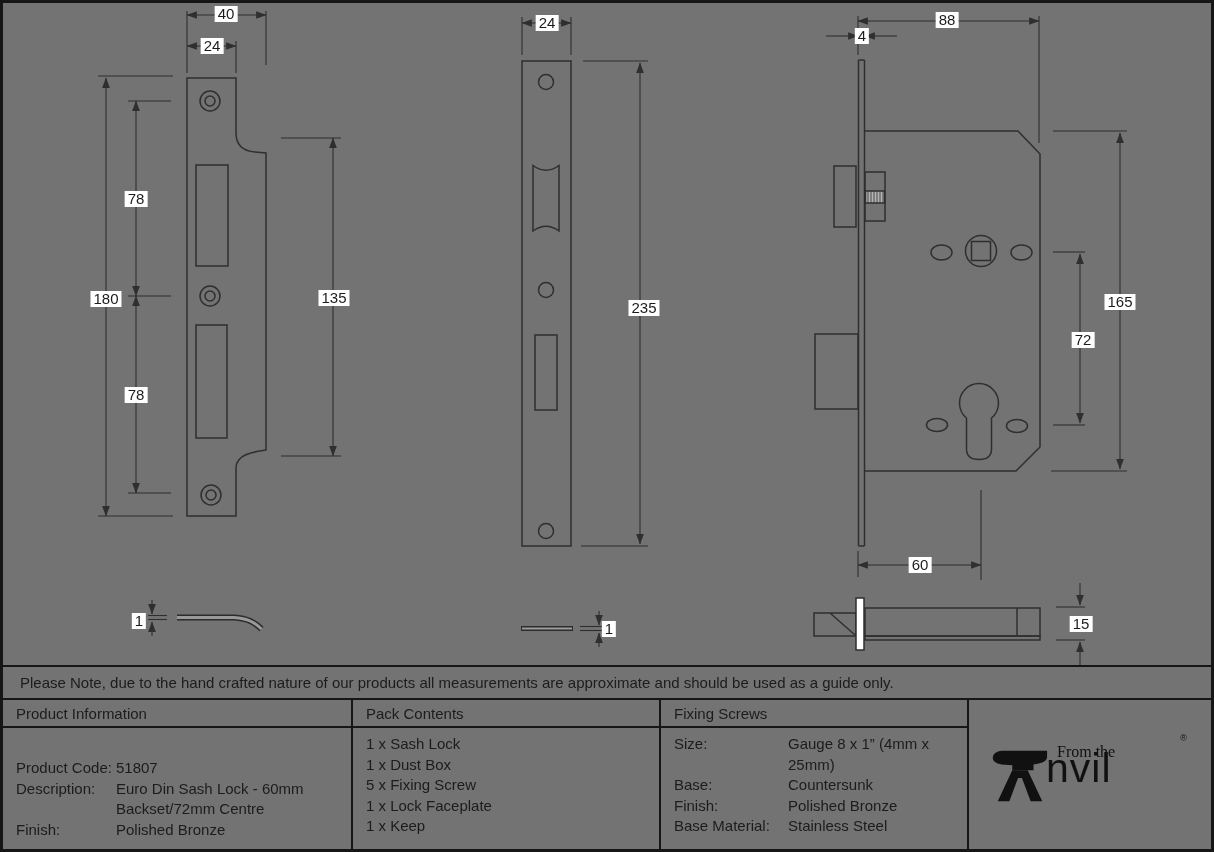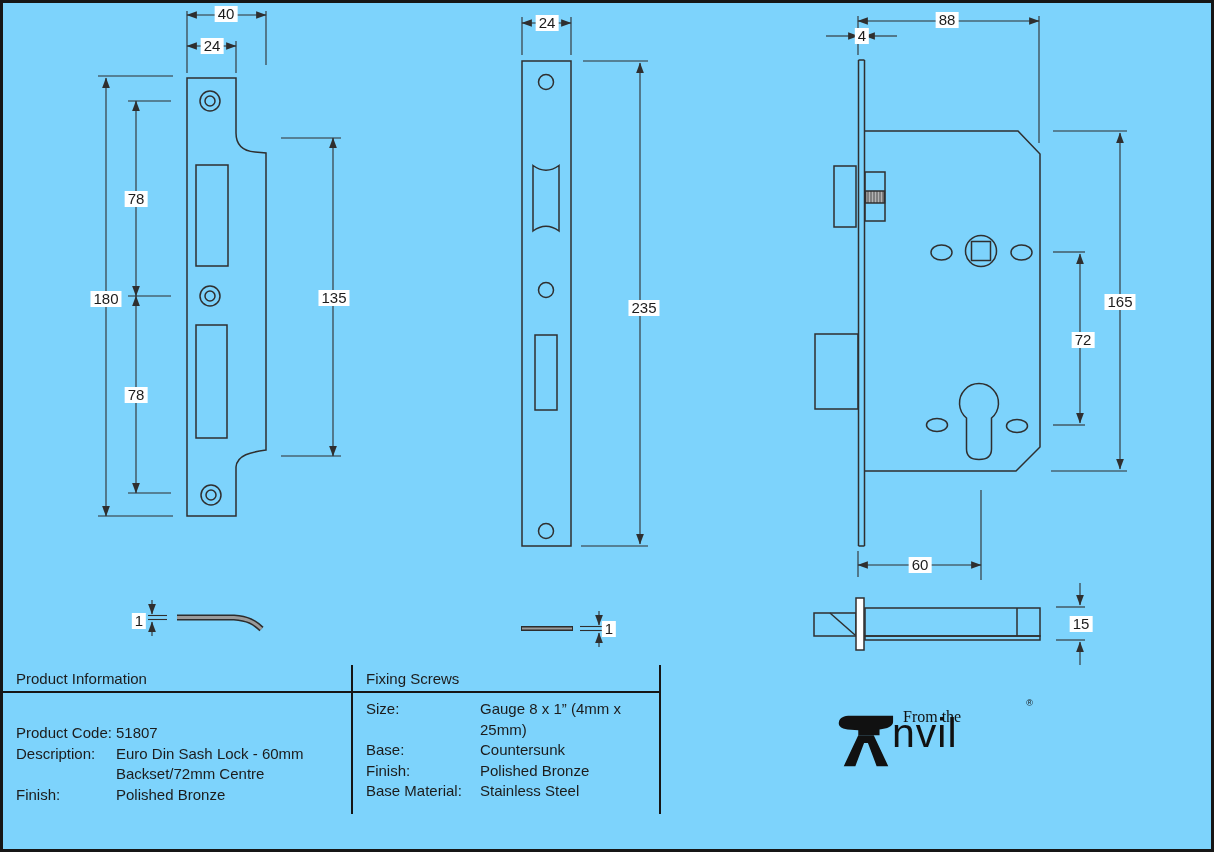--- a/index.html
+++ b/index.html
@@ -1,18 +1,18 @@
 <!DOCTYPE html>
 <html><head>
 <meta charset="utf-8">
 <style>
   html,body{margin:0;padding:0;background:#fff;}
   .frame{
     position:relative;width:1214px;height:852px;box-sizing:border-box;
-    border:3px solid #161616;background:#7dd3fc;
+    border:3px solid #161616;background:#737373;
     font-family:"Liberation Sans",sans-serif;color:#1c1c1c;overflow:hidden;
   }
   .drawing-area{position:relative;width:1208px;height:662px;}
   .drawing-area svg{position:absolute;left:0;top:0;}
   .dlb{
     position:absolute;transform:translate(-50%,-50%);
     font-size:15px;line-height:16px;background:#fff;padding:0 3px;
     color:#1c1c1c;white-space:nowrap;
   }
   .note-bar{
@@ -187,20 +187,23 @@
     <span class="dlb" style="left:641px;top:305px">235</span>
     <span class="dlb" style="left:606px;top:626px">1</span>
     <span class="dlb" style="left:944px;top:17px">88</span>
     <span class="dlb" style="left:859px;top:33px">4</span>
     <span class="dlb" style="left:1117px;top:299px">165</span>
     <span class="dlb" style="left:1080px;top:337px">72</span>
     <span class="dlb" style="left:917px;top:562px">60</span>
     <span class="dlb" style="left:1078px;top:621px">15</span>
   </div>
 
+  <div class="note-bar">
+    <span>Please Note, due to the hand crafted nature of our products all measurements are approximate and should be used as a guide only.</span>
+  </div>
 
   <div class="table-row">
 
     <div class="tcol c1">
       <div class="thead">Product Information</div>
       <div class="tbody">
         <div class="kv">
           <span class="k">Product Code:</span>
           <span class="v">51807</span>
         </div>
@@ -211,20 +214,30 @@
             <div>Backset/72mm Centre</div>
           </span>
         </div>
         <div class="kv">
           <span class="k">Finish:</span>
           <span class="v">Polished Bronze</span>
         </div>
       </div>
     </div>
 
+    <div class="tcol c2">
+      <div class="thead">Pack Contents</div>
+      <div class="tbody">
+        <div>1 x Sash Lock</div>
+        <div>1 x Dust Box</div>
+        <div>5 x Fixing Screw</div>
+        <div>1 x Lock Faceplate</div>
+        <div>1 x Keep</div>
+      </div>
+    </div>
 
     <div class="tcol c3">
       <div class="thead">Fixing Screws</div>
       <div class="tbody">
         <div class="kv">
           <span class="k">Size:</span>
           <span class="v">Gauge 8 x 1” (4mm x 25mm)</span>
         </div>
         <div class="kv">
           <span class="k">Base:</span>

